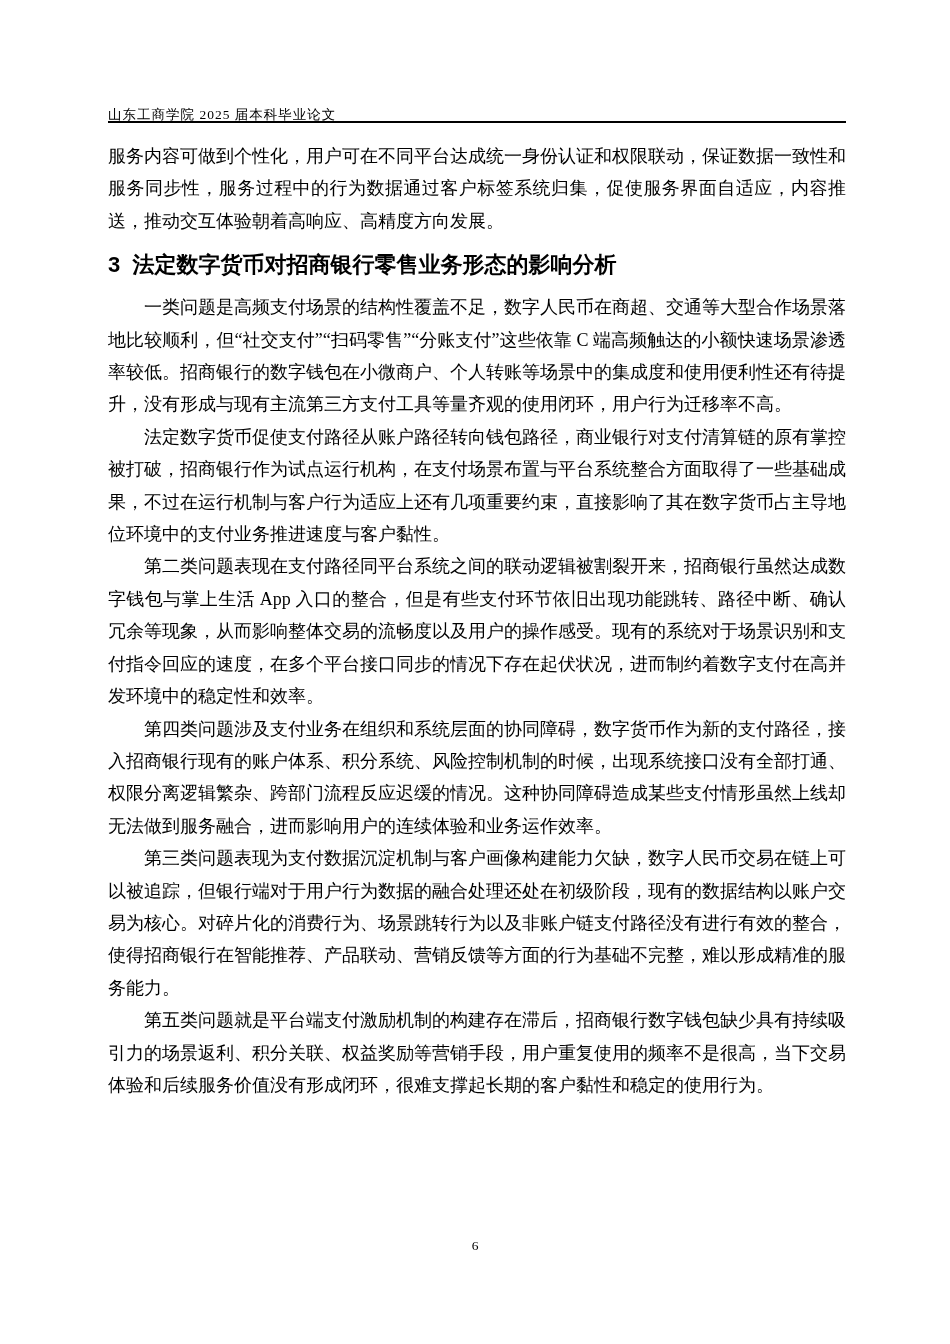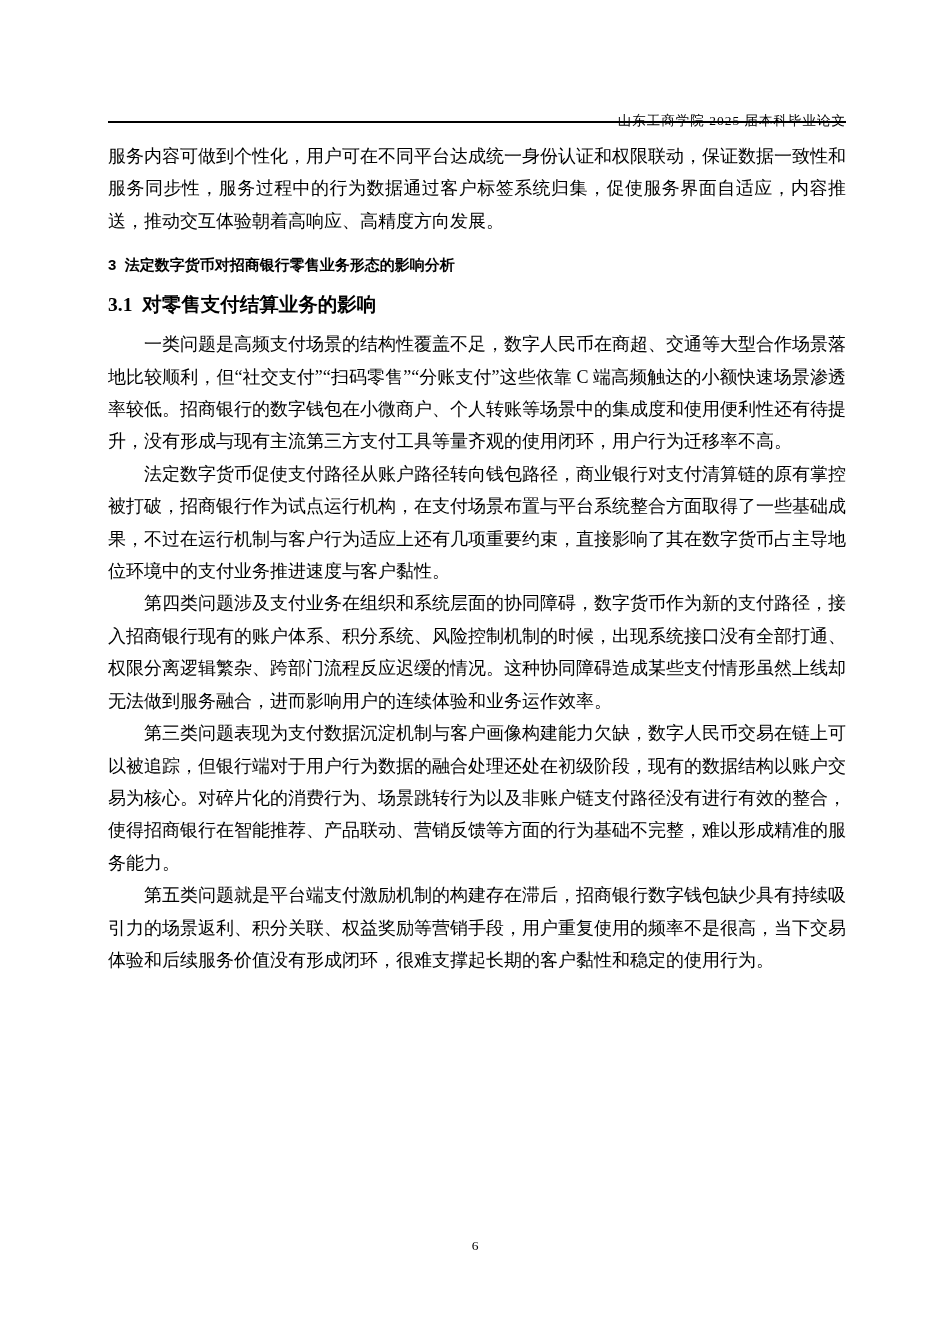--- a/index.html
+++ b/index.html
@@ -13,24 +13,24 @@
     height: 1344px;
     margin: 0 auto;
     background: #ffffff;
     color: #000000;
     font-family: "Liberation Serif", "DejaVu Serif", serif;
     box-sizing: border-box;
     overflow: hidden;
   }
   .header {
     position: absolute;
-    top: 112px;
+    top: 106px;
     left: 108px;
     right: 104px;
-    text-align: right;
+    text-align: left;
     font-size: 13.5px;
     letter-spacing: 1px;
     color: #000000;
   }
   .header-rule {
     position: absolute;
     top: 121px;
     left: 108px;
     right: 104px;
     height: 0;
@@ -48,21 +48,21 @@
     line-height: 32.4px;
     text-align: justify;
     text-indent: 2em;
     word-break: break-all;
   }
   .para.no-indent {
     text-indent: 0;
   }
   .h1 {
     font-family: "Liberation Sans", "DejaVu Sans", sans-serif;
-    font-size: 15px;
+    font-size: 22px;
     font-weight: bold;
     margin: 13px 0 11px 0;
     line-height: 30px;
     white-space: pre;
   }
   .h2 {
     font-family: "Liberation Serif", "DejaVu Serif", serif;
     font-size: 19.5px;
     font-weight: bold;
     margin: 11px 0 9px 0;
@@ -88,24 +88,24 @@
     <span>山东工商学院 2025 届本科毕业论文</span>
   </div>
 
   <div class="header-rule"></div>
 
   <div class="content">
     <p class="para no-indent">服务内容可做到个性化，用户可在不同平台达成统一身份认证和权限联动，保证数据一致性和服务同步性，服务过程中的行为数据通过客户标签系统归集，促使服务界面自适应，内容推送，推动交互体验朝着高响应、高精度方向发展。</p>
 
     <div class="h1">3  法定数字货币对招商银行零售业务形态的影响分析</div>
 
-    <div class="h2">3.1  对零售支付结算业务的影响</div>
 
     <p class="para">一类问题是高频支付场景的结构性覆盖不足，数字人民币在商超、交通等大型合作场景落地比较顺利，但“社交支付”“扫码零售”“分账支付”这些依靠 C 端高频触达的小额快速场景渗透率较低。招商银行的数字钱包在小微商户、个人转账等场景中的集成度和使用便利性还有待提升，没有形成与现有主流第三方支付工具等量齐观的使用闭环，用户行为迁移率不高。</p>
     <p class="para">法定数字货币促使支付路径从账户路径转向钱包路径，商业银行对支付清算链的原有掌控被打破，招商银行作为试点运行机构，在支付场景布置与平台系统整合方面取得了一些基础成果，不过在运行机制与客户行为适应上还有几项重要约束，直接影响了其在数字货币占主导地位环境中的支付业务推进速度与客户黏性。</p>
+    <p class="para">第二类问题表现在支付路径同平台系统之间的联动逻辑被割裂开来，招商银行虽然达成数字钱包与掌上生活 App 入口的整合，但是有些支付环节依旧出现功能跳转、路径中断、确认冗余等现象，从而影响整体交易的流畅度以及用户的操作感受。现有的系统对于场景识别和支付指令回应的速度，在多个平台接口同步的情况下存在起伏状况，进而制约着数字支付在高并发环境中的稳定性和效率。</p>
     <p class="para">第四类问题涉及支付业务在组织和系统层面的协同障碍，数字货币作为新的支付路径，接入招商银行现有的账户体系、积分系统、风险控制机制的时候，出现系统接口没有全部打通、权限分离逻辑繁杂、跨部门流程反应迟缓的情况。这种协同障碍造成某些支付情形虽然上线却无法做到服务融合，进而影响用户的连续体验和业务运作效率。</p>
     <p class="para">第三类问题表现为支付数据沉淀机制与客户画像构建能力欠缺，数字人民币交易在链上可以被追踪，但银行端对于用户行为数据的融合处理还处在初级阶段，现有的数据结构以账户交易为核心。对碎片化的消费行为、场景跳转行为以及非账户链支付路径没有进行有效的整合，使得招商银行在智能推荐、产品联动、营销反馈等方面的行为基础不完整，难以形成精准的服务能力。</p>
     <p class="para">第五类问题就是平台端支付激励机制的构建存在滞后，招商银行数字钱包缺少具有持续吸引力的场景返利、积分关联、权益奖励等营销手段，用户重复使用的频率不是很高，当下交易体验和后续服务价值没有形成闭环，很难支撑起长期的客户黏性和稳定的使用行为。</p>
   </div>
 
   <div class="footer">6</div>
 
 </div>
 
 </body></html>

